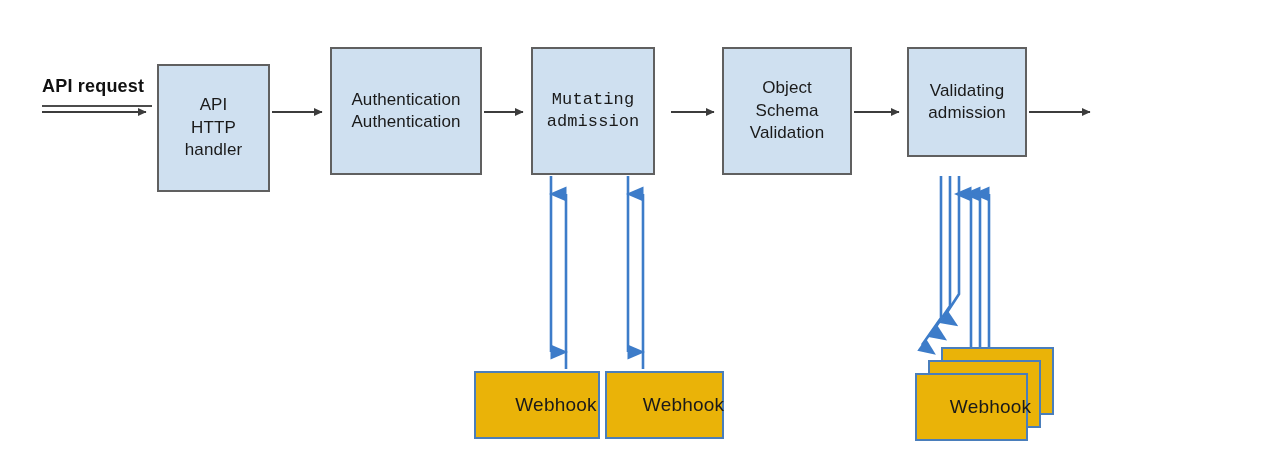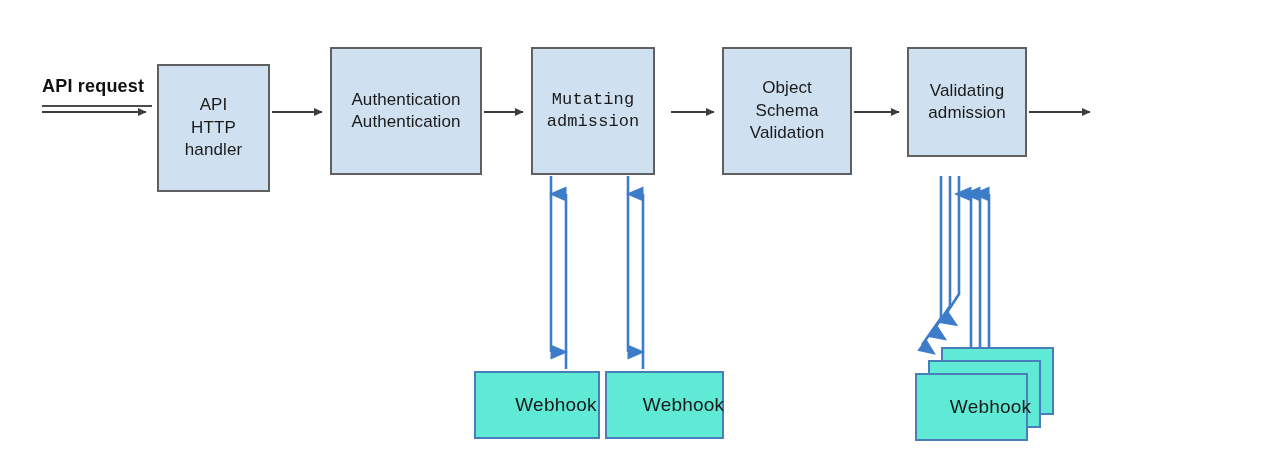--- a/index.html
+++ b/index.html
@@ -28,21 +28,21 @@
     color: #1a1a1a;
     font-size: 17px;
     line-height: 1.32;
     letter-spacing: 0.1px;
   }
   .stage-box .lbl { display: block; width: 100%; padding: 0 4px; }
 
   .webhook-box {
     position: absolute;
     box-sizing: border-box;
-    background: #5eead4;
+    background: #eab308;
     border: 2px solid #4a7ebb;
     display: flex;
     align-items: center;
     justify-content: center;
     text-align: center;
     color: #1a1a1a;
     font-size: 19px;
     letter-spacing: 0.2px;
     padding-left: 38px;
   }

